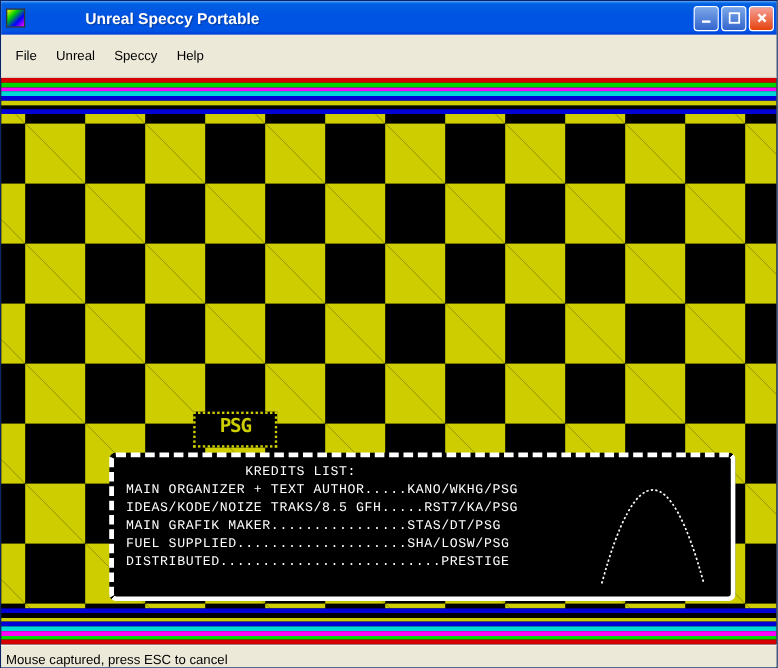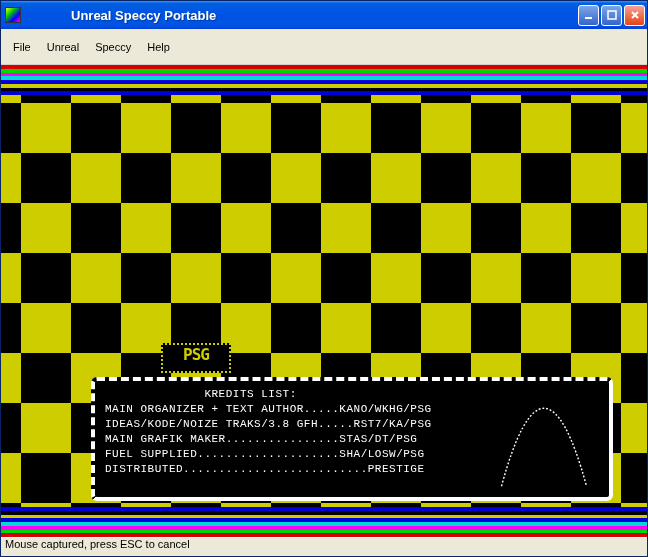--- a/index.html
+++ b/index.html
@@ -29,21 +29,21 @@
   .checker { position: absolute; top: 30px; bottom: 30px; left: 0; right: 0; background-color:#000; background-image: linear-gradient(45deg, #cdcd00 25%, transparent 25%, transparent 75%, #cdcd00 75%), linear-gradient(45deg, #cdcd00 25%, transparent 25%, transparent 75%, #cdcd00 75%); background-size: 100px 100px; background-position: 70px 8px, 120px 58px; }
   
   .logo { position: absolute; left: 160px; top: 278px; width: 70px; height: 30px; background:#000; border:2px dotted #cdcd00; display:flex; justify-content:center; }
   .logo-text { font-family: monospace; font-weight:bold; color:#cdcd00; font-size:16px; letter-spacing:-1px; }
   
   .credits-box { position:absolute; left:90px; right:34px; bottom:36px; height:124px; background:#000; border:4px solid #fff; border-style: dashed solid solid dashed; border-radius: 6px; padding:6px 10px; display:flex; }
   .credits-text { flex:1; font-family: "Courier New", monospace; font-size:11px; line-height:15px; color:#fff; text-align:left; white-space:pre; letter-spacing:0.5px; overflow:hidden; }
   .credits-arc { width:110px; position:relative; }
   .credits-arc svg { width:100%; height:100%; }
   
-  .statusbar { height: 19px; background:#ece9d8; border-top:1px solid #fff; display:flex; align-items:flex-start; padding: 0 4px; font-size:11px; }
+  .statusbar { height: 19px; background:#ece9d8; border-top:1px solid #fff; display:flex; align-items:flex-end; padding: 0 4px; font-size:11px; }
 </style>
 </head>
 <body>
 
 <div class="window">
 
   <div class="titlebar">
     <div class="app-icon"></div>
     <div class="title">Unreal Speccy Portable</div>
     <div class="winbtns">
@@ -85,21 +85,21 @@
       </div>
     <div class="checker"></div>
 
     <div class="logo">
       <span class="logo-text">PSG</span>
     </div>
 
     <div class="credits-box">
       <div class="credits-text" id="credits-body">              KREDITS LIST:
 MAIN ORGANIZER + TEXT AUTHOR.....KANO/WKHG/PSG
-IDEAS/KODE/NOIZE TRAKS/3.8 GFH.....RST7/KA/PSG
+IDEAS/KODE/NOIZE TRAKS/8.5 GFH.....RST7/KA/PSG
 MAIN GRAFIK MAKER................STAS/DT/PSG
 FUEL SUPPLIED....................SHA/LOSW/PSG
 DISTRIBUTED..........................PRESTIGE</div>
       <div class="credits-arc">
         <svg viewBox="0 0 110 110">
             <path d="M10 105 Q55 -60 100 105" fill="none" stroke="#fff" stroke-width="1.5" stroke-dasharray="2 2"></path>
           </svg>
       </div>
     </div>
 

